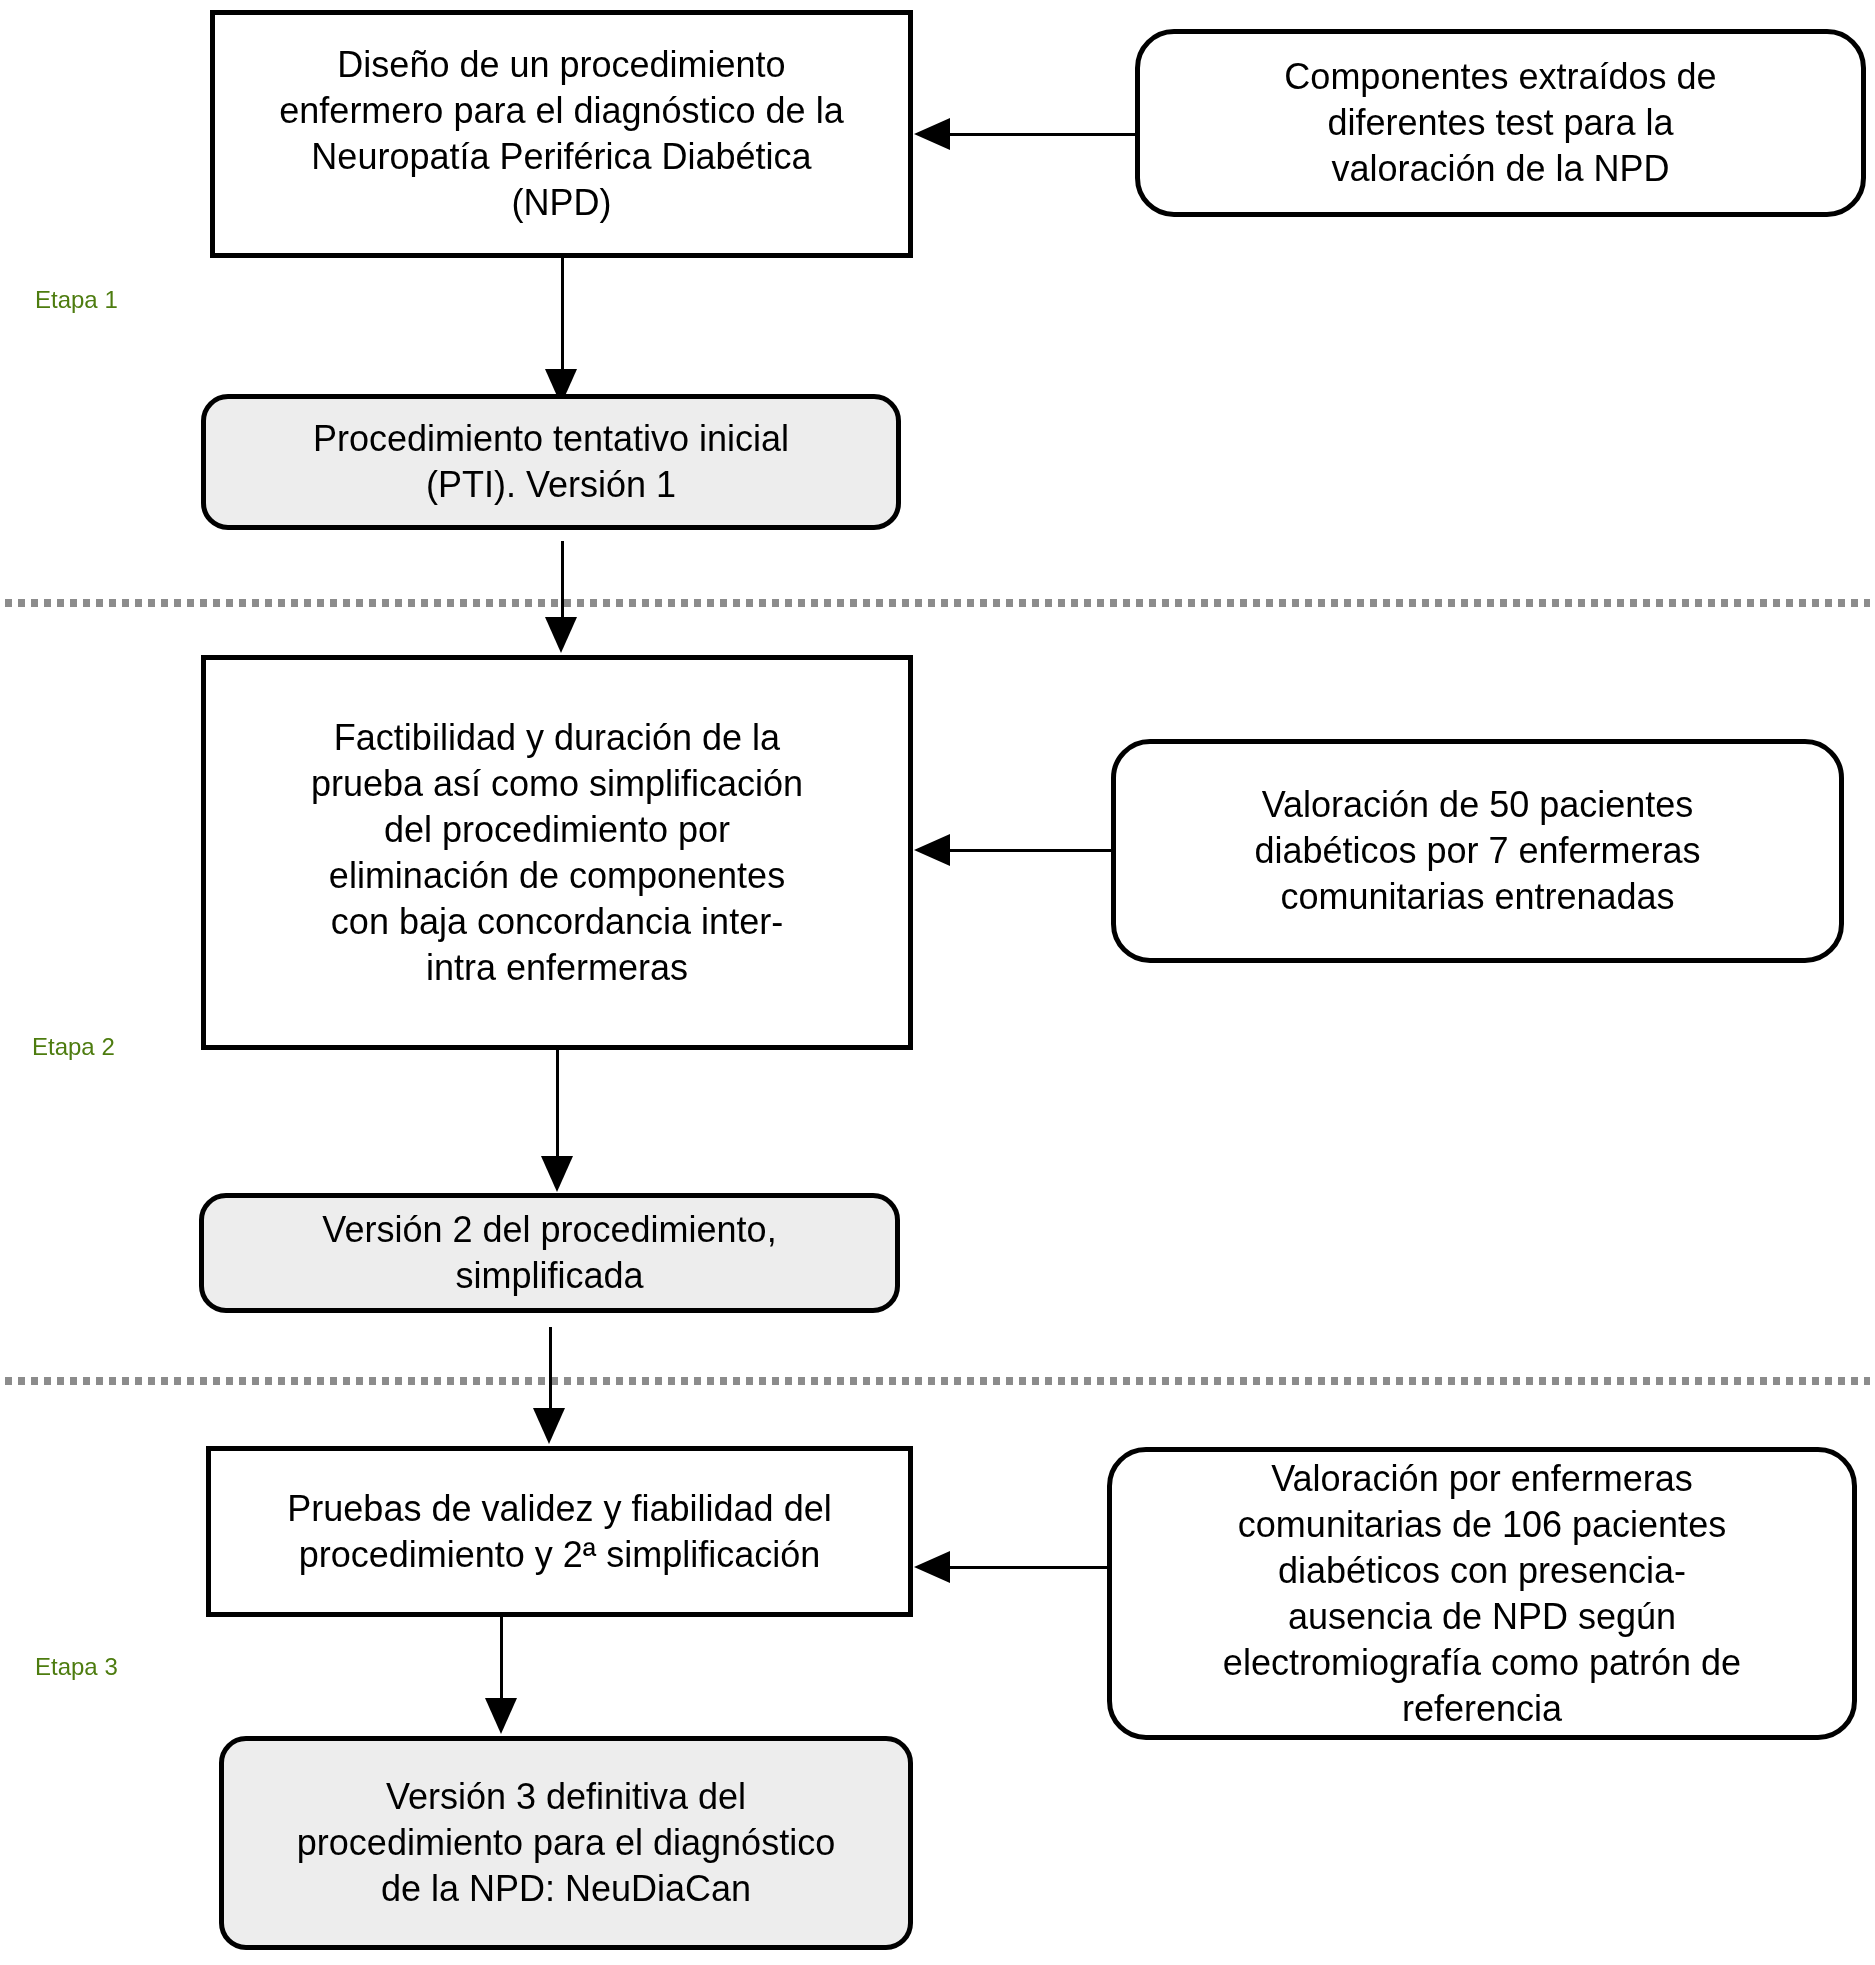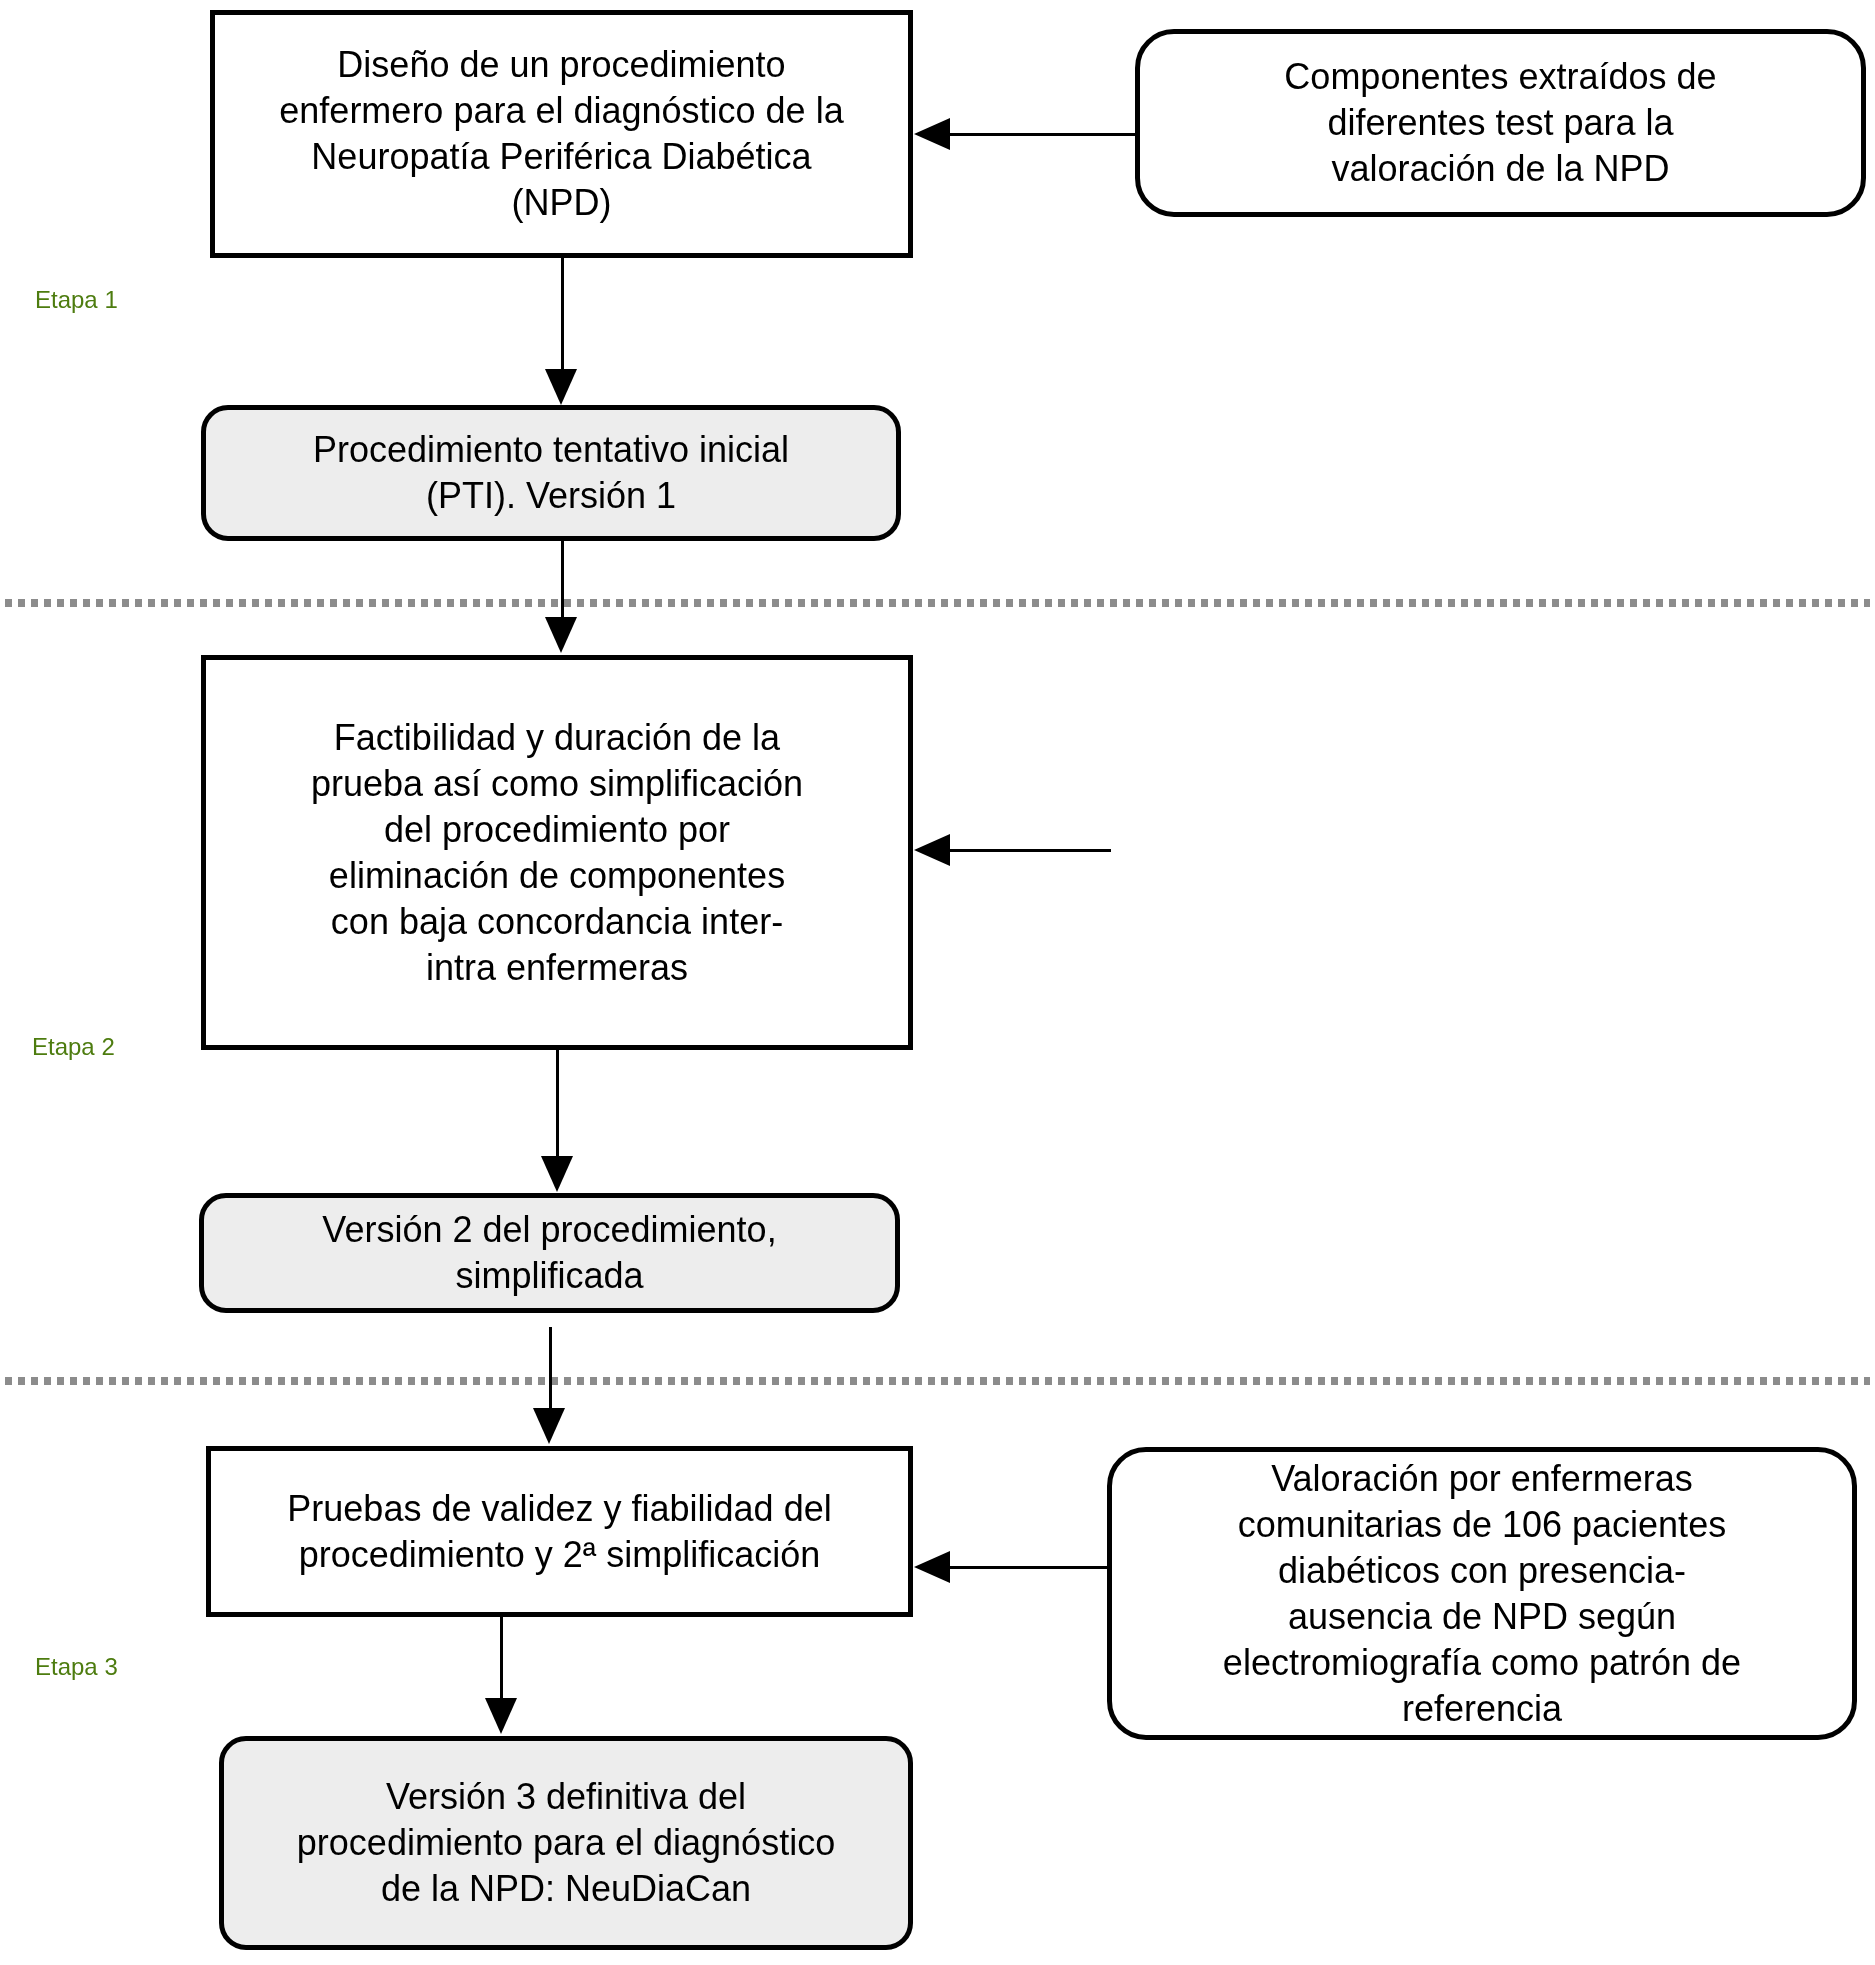--- a/index.html
+++ b/index.html
@@ -70,33 +70,36 @@
   </div>
 
   <div class="hline" style="left:948px; top:133px; width:187px;"></div>
   <div class="ah-left" style="left:914px; top:118px;"></div>
 
   <div class="stage-label" style="left:35px; top:280px;">Etapa 1</div>
 
   <div class="vline" style="left:561px; top:257px; height:113px;"></div>
   <div class="ah-down" style="left:545px; top:369px;"></div>
 
-  <div class="box box-output" style="left:201px; top:405px; width:700px; height:136px; padding:0 77px;">
+  <div class="box box-output" style="left:201px; top:394px; width:700px; height:136px; padding:0 77px;">
     <span>Procedimiento tentativo inicial (PTI). Versión 1</span>
   </div>
 
   <div class="divider" style="top:599px;"></div>
 
   <div class="vline" style="left:561px; top:541px; height:77px;"></div>
   <div class="ah-down" style="left:545px; top:617px;"></div>
 
   <div class="box box-process" style="left:201px; top:655px; width:712px; height:395px; padding:0 90px;">
     <span>Factibilidad y duración de la prueba así como simplificación del procedimiento por eliminación de componentes con baja concordancia inter-intra enfermeras</span>
   </div>
 
+  <div class="box box-input" style="left:1111px; top:739px; width:733px; height:224px; padding:0 129px;">
+    <span>Valoración de 50 pacientes diabéticos por 7 enfermeras comunitarias entrenadas</span>
+  </div>
 
   <div class="hline" style="left:948px; top:849px; width:163px;"></div>
   <div class="ah-left" style="left:914px; top:834px;"></div>
 
   <div class="stage-label" style="left:32px; top:1006px;margin-top:21px;">Etapa 2</div>
 
   <div class="vline" style="left:556px; top:1049px; height:107px;"></div>
   <div class="ah-down" style="left:541px; top:1156px;"></div>
 
   <div class="box box-output" style="left:199px; top:1193px; width:701px; height:120px; padding:0 109px;">

